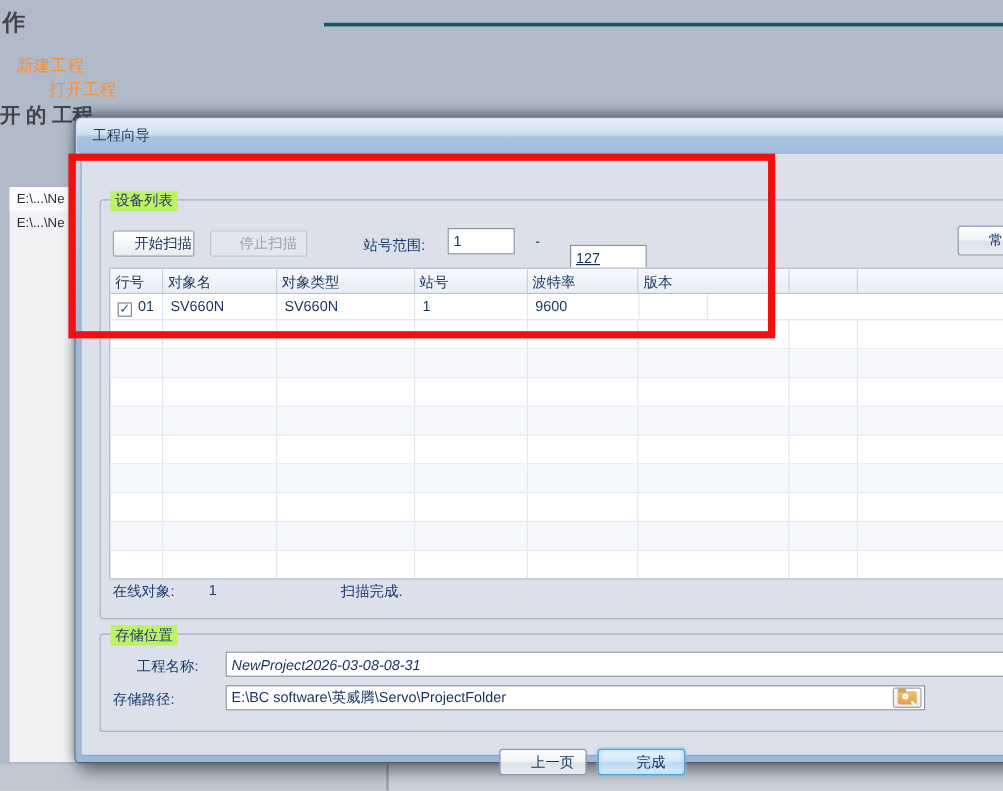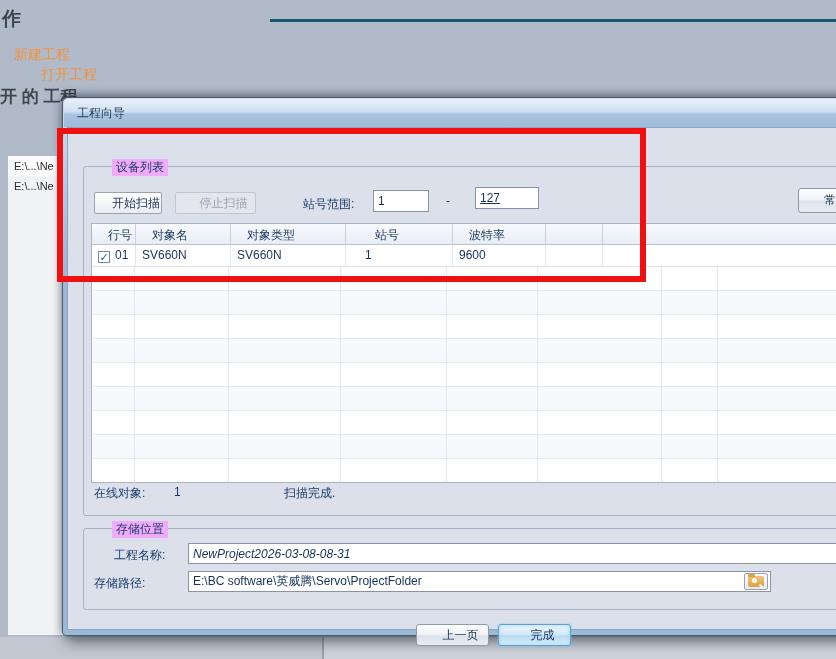--- a/index.html
+++ b/index.html
@@ -25,65 +25,65 @@
   .dialog { position:absolute; left:62px; top:97px; width:792px; height:539px;
             background:linear-gradient(180deg,#cfdef0,#9db9d8 30%,#9db9d8); border:1px solid #4f5a68;
             border-radius:6px 6px 4px 4px; box-shadow:0 -3px 8px rgba(40,50,70,.45), 4px 6px 14px rgba(20,25,35,.55);
             z-index:10; }
   .titlebar { position:absolute; left:1px; right:1px; top:1px; height:28px;
               background:linear-gradient(180deg,#e9f1f9 0%,#cfdff0 45%,#a9c4e0 55%,#9fbcdc 100%);
               border-radius:5px 5px 0 0; line-height:28px; padding-left:13px; color:#1e3c5c; }
   .dlg-content { position:absolute; left:4px; right:4px; top:29px; bottom:5px; background:#dbe0eb; border:1px solid #8ca4c2; }
 
   .groupbox { position:absolute; border:1px solid #a9b3c5; border-radius:3px; }
-  .groupbox .gb-label { position:absolute; top:-8px; left:28px; background:#f0abfc; padding:0 4px; color:#1b3a6b; }
+  .groupbox .gb-label { position:absolute; top:-8px; left:8px; background:#bef264; padding:0 4px; color:#1b3a6b; }
   .gb-devices { left:15px; top:38px; width:772px; height:350px; }
   .gb-storage { left:15px; top:400px; width:772px; height:82px; }
 
   .btn { position:absolute; height:22px; border:1px solid #9aa3b3; border-radius:2px; color:#16325c;
          background:linear-gradient(180deg,#ffffff,#f5f6f8 50%,#e9ebef); text-align:center; line-height:20px; cursor:pointer;padding-left:16px; }
   .btn.disabled { background:#e3e6ec; color:#9aa2b2; border-color:#c0c6d2; cursor:default; }
   .btn-start { left:26px; top:64px; width:68px; }
   .btn-stop  { left:107px; top:64px; width:81px; }
   .btn-faq   { left:730px; top:60px; width:72px; height:25px; line-height:23px; border-radius:3px;
                background:linear-gradient(180deg,#fdfdfe,#f0f3f7 45%,#dde3eb 55%,#e9edf3); border-color:#8f9aab; }
   .btn-prev  { left:348px; top:496px; width:73px; border-radius:3px;
                background:linear-gradient(180deg,#fdfdfe,#f1f3f6 45%,#dde2ea 55%,#e8ecf2); border-color:#8f9aab; }
   .btn-finish{ left:430px; top:496px; width:73px; border-radius:3px;
                background:linear-gradient(180deg,#eef7fd,#d5e9f8 45%,#b9daf3 55%,#d8effc); border-color:#5c9fd0;
                box-shadow:inset 0 0 4px #9fd8f2, 0 0 2px #7fc4e8; }
 
   .field-label { position:absolute; color:#1b3a6b; white-space:nowrap; }
   .txt { position:absolute; height:22px; border:1px solid #8a93a6; background:#fff; color:#16325c;
          font-family:"Liberation Sans","DejaVu Sans",sans-serif; font-size:12px; padding:0 4px; }
   .txt-from { left:305px; top:62px; width:56px; }
-  .txt-to   { left:407px; top:59px; width:64px;text-decoration:underline; }
+  .txt-to   { left:407px; top:76px; width:64px;text-decoration:underline; }
   .range-dash { position:absolute; left:378px; top:66px; color:#16325c; }
   .txt-name { left:120px; top:415px; width:658px; height:21px;font-style:italic; }
   .txt-path { left:120px; top:443px; width:583px; height:21px; padding-right:28px; }
   .browse-btn { position:absolute; left:676px; top:445px; width:24px; height:17px; border:1px solid #98a2b2;
                 border-radius:2px; background:linear-gradient(180deg,#fafbfc,#e8ebf0); cursor:pointer; }
   .folder-ico { position:absolute; left:3px; top:2px; width:16px; height:11px; border-radius:2px;
                 background:linear-gradient(180deg,#f2c276,#e0a146); }
   .folder-ico:before { content:""; position:absolute; left:0; top:-2px; width:7px; height:3px;
                 background:#e0a146; border-radius:1px 1px 0 0; }
   .lens { position:absolute; left:4px; top:2px; width:5px; height:5px; border:2px solid #fff; border-radius:50%; }
   .lens:after { content:""; position:absolute; left:5px; top:5px; width:4px; height:2px; background:#fff; transform:rotate(45deg); }
 
   
   .device-table { position:absolute; left:23px; top:95px; width:766px; height:260px; background:#fff;
                   border:1px solid #aab4c6; overflow:hidden; }
   .tr { display:flex; }
   .thead { background:linear-gradient(180deg,#f7f9fc,#e8eef5); border-bottom:1px solid #b8c2d2; height:21px; }
-  .th { color:#17335f; padding:3px 0 0 16px; border-right:1px solid #c9d1de; height:20px; overflow:hidden; white-space:nowrap; }
+  .th { color:#17335f; padding:3px 0 0 4px; border-right:1px solid #c9d1de; height:20px; overflow:hidden; white-space:nowrap; }
   .tr.data { height:22px; border-bottom:1px solid #dde3ee; }
   .tr.empty { height:24px; border-bottom:1px solid #e6eaf2; }
   .tr.empty:nth-child(odd) { background:#f6f8fb; }
   .td { padding:3px 0 0 6px; color:#17335f; border-right:1px solid #e2e7f0; overflow:hidden; white-space:nowrap; }
-  .col0{width:44px;} .col1{width:95px;} .col2{width:115px;} .col3{width:94px;margin-left:13px;}
+  .col0{width:44px;} .col1{width:95px;} .col2{width:115px;} .col3{width:94px;}
   .col4{width:93px;} .col5{width:126px;} .col6{width:57px;} .col7{width:141px; border-right:none;}
   .cb { display:inline-block; width:12px; height:12px; border:1px solid #7c87a0; background:#fff;
         vertical-align:-2px; margin-right:5px; font-size:11px; line-height:11px; text-align:center;
         color:#2b5ba8; font-weight:bold; cursor:pointer; }
 
   .status-line { position:absolute; top:357px; color:#1b3a6b; }
   .st-online { left:26px; } .st-count { left:106px; } .st-scan { left:216px; }
 
   
   .red-rect { position:absolute; left:57px; top:128px; width:589px; height:154px;
@@ -124,20 +124,21 @@
       <input class="txt txt-to" value="127" style="">
       <div class="btn btn-faq">常见问</div>
 
       <div class="device-table">
         <div class="tr thead">
             <div class="th col0">行号</div>
             <div class="th col1">对象名</div>
             <div class="th col2">对象类型</div>
             <div class="th col3">站号</div>
             <div class="th col4">波特率</div>
+            <div class="th col5">版本</div>
             <div class="th col6"></div>
             <div class="th col7"></div>
           </div>
         <div>
             <div class="tr data">
               <div class="td col0"><span class="cb">✓</span>01</div>
               <div class="td col1">SV660N</div>
               <div class="td col2">SV660N</div>
               <div class="td col3">1</div>
               <div class="td col4">9600</div>

